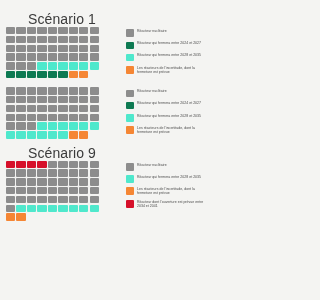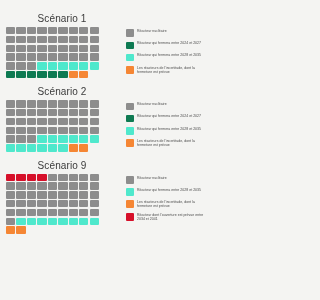--- a/index.html
+++ b/index.html
@@ -19,21 +19,21 @@
     height: 300px;
     background: #f4f4f2;
     box-sizing: border-box;
   }
   .scenario-block {
     position: relative;
     width: 212px;
   }
   .scenario-title {
     text-align: center;
-    font-size: 10px;
+    font-size: 14px;
     color: #3b3b3b;
     letter-spacing: 0.1px;
     width: 124px;
     margin: 0;
     padding: 0 0 3px 0;
     font-weight: 400;
     line-height: 10px;
   }
   .body-row {
     display: flex;
@@ -189,21 +189,20 @@
               <span class="legend-text">Réacteur qui fermera entre 2028 et 2035</span>
             </div>
             <div class="legend-item">
               <span class="legend-swatch c-orange"></span>
               <span class="legend-text">Les réacteurs de l'incertitude, dont la fermeture est prévue</span>
             </div>
           </div>
         </div>
       </div>
       <div class="scenario-block sc2">
-        <div class="scenario-title">Scénario 2</div>
         <div class="body-row">
           <div class="grid-col">
             <div class="grid">
               <div class="grid-row">
                 <div class="cell c-gray"></div>
                 <div class="cell c-gray"></div>
                 <div class="cell c-gray"></div>
                 <div class="cell c-gray"></div>
                 <div class="cell c-gray"></div>
                 <div class="cell c-gray"></div>

